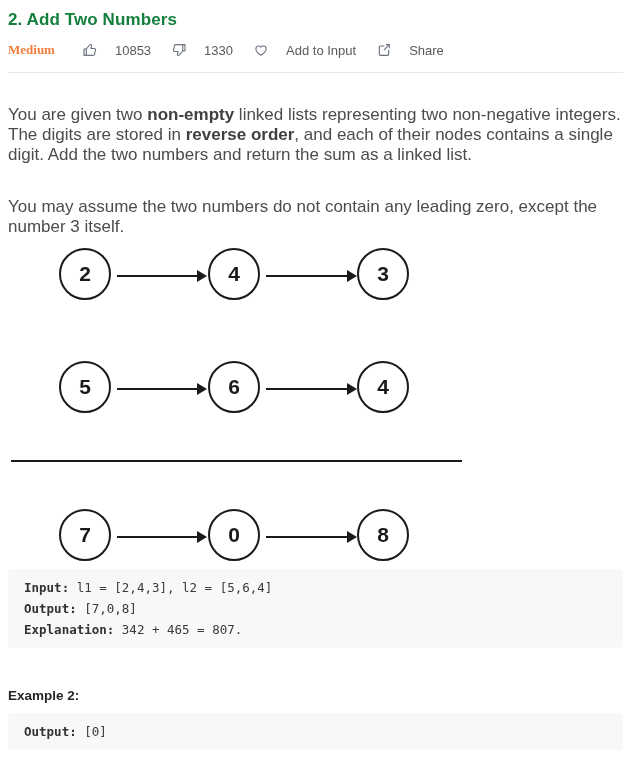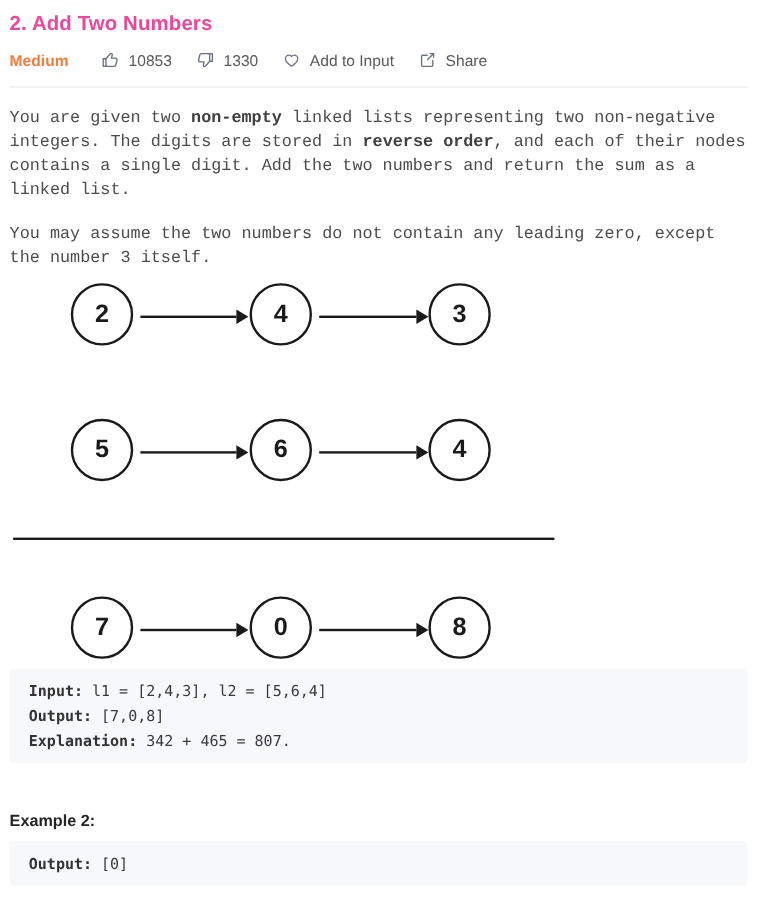--- a/index.html
+++ b/index.html
@@ -11,60 +11,60 @@
     color: #4c4c4c;
     overflow: hidden;
   }
   .page { padding: 0 8px 14px 8px; width: 631px; }
 
   
   .title {
     margin-top: 10px;
     font-size: 17px;
     font-weight: 600;
-    color: #ec4899;
+    color: #15803d;
     letter-spacing: .1px;
   }
   .stats {
     margin-top: 10px;
     display: flex;
     align-items: center;
     font-size: 13px;
     color: #595959;
     height: 20px;
   }
   .difficulty {
     color: #ef7e3c;
     font-weight: 600;
     margin-right: 27px;
+    font-family: Liberation Serif, serif;
   }
   .stat {
     display: flex;
     align-items: center;
-    gap: 7px;
+    gap: 17px;
     margin-right: 20px;
     cursor: pointer;
     text-align: center;
   }
   .stat svg { display: block; color: #6b7280; }
 
   .divider {
     margin-top: 12px;
     height: 1px;
     background: #e9e9e9;
   }
 
   
   .desc {
-    margin-top: 16px;
-    font-size: 14px;
+    margin-top: 32px;
+    font-size: 17px;
     line-height: 20px;
     color: #4c4c4c;
     max-width: 614px;
-    font-family: Liberation Mono, monospace;
   }
   .desc b { color: #404040; }
 
   .example-label {
     margin-top: 40px;
     font-size: 13.5px;
     font-weight: 700;
     color: #262626;
   }
   .example-label.second { }

